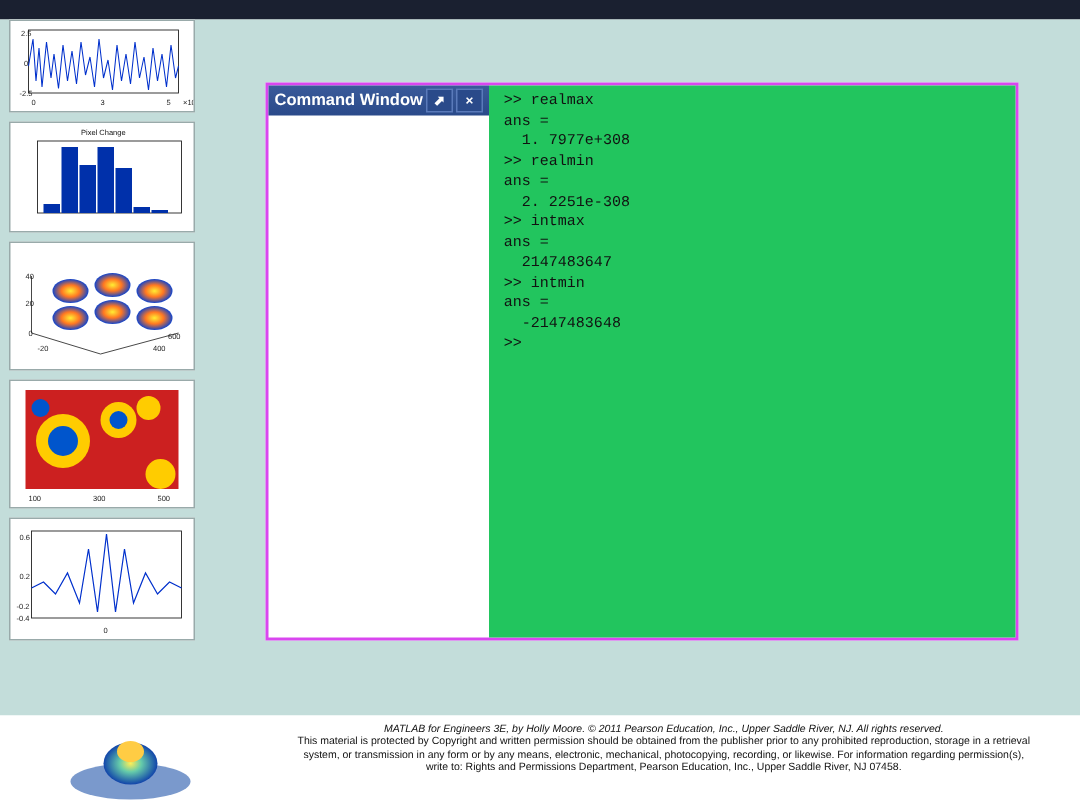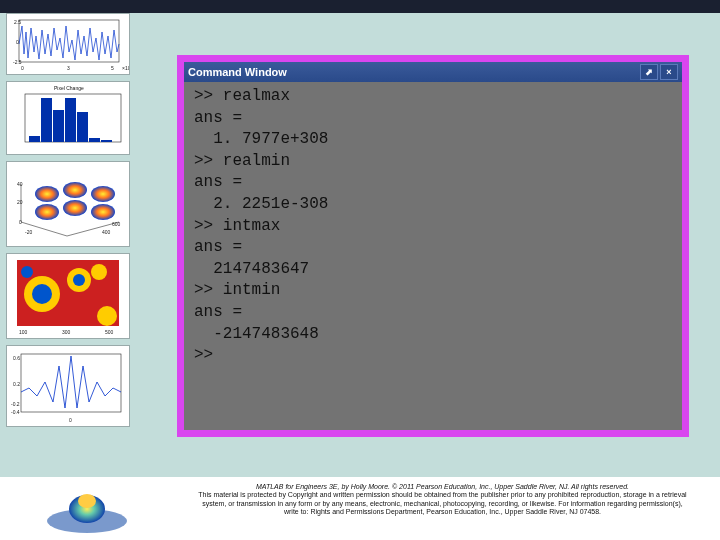--- a/index.html
+++ b/index.html
@@ -1,25 +1,25 @@
 <!DOCTYPE html>
 <html><head>
 <meta charset="utf-8">
 <style>
   html,body{margin:0;padding:0;width:720px;height:540px;background:#fff;font-family:Arial,Helvetica,sans-serif;overflow:hidden}
   .top-dark{position:absolute;left:0;top:0;width:720px;height:13px;background:#1a2030}
   .slide{position:absolute;left:0;top:13px;width:720px;height:464px;background:#c3ddda}
   .thumbs{position:absolute;left:6px;top:0;width:130px;height:464px}
   .thumb{width:122px;height:80px;background:#fff;margin-bottom:6px;border:1px solid #9aa;position:relative;overflow:hidden}
   .thumb svg{width:100%;height:100%;display:block}
-  .cmd-window{position:absolute;left:177px;top:42px;width:498px;height:368px;border:7px solid #d946ef;background:#fff;display:flex;flex-direction:column}
+  .cmd-window{position:absolute;left:177px;top:42px;width:498px;height:368px;border:2px solid #d946ef;background:#fff;display:flex;flex-direction:row}
   .cmd-titlebar{height:20px;background:linear-gradient(#3a5a9a,#2a4a8a);color:#fff;font-size:11px;font-weight:bold;display:flex;align-items:center;padding:0 4px;position:relative}
   .cmd-title{flex:1}
   .cmd-btn{width:16px;height:14px;background:#2a4a8a;margin-left:2px;display:flex;align-items:center;justify-content:center;font-size:9px;color:#fff;border:1px solid #5a7aba}
-  .cmd-body{flex:1;background:#737373;padding:4px 10px;font-family:"Courier New",monospace;font-size:16px;color:#111;line-height:1.35;white-space:pre}
+  .cmd-body{flex:1;background:#22c55e;padding:4px 10px;font-family:"Courier New",monospace;font-size:10px;color:#111;line-height:1.35;white-space:pre}
   .footer{position:absolute;left:0;top:477px;width:720px;height:63px;background:#fff}
   .footer-text{position:absolute;left:170px;top:6px;width:545px;font-size:7px;line-height:1.2;color:#111;text-align:center}
   .footer-text em{font-style:italic}
   .footer-logo{position:absolute;left:40px;top:2px;width:95px;height:58px;display:flex;align-items:center;justify-content:center}
 </style>
 </head>
 <body>
 
 <div class="top-dark"></div>
 

